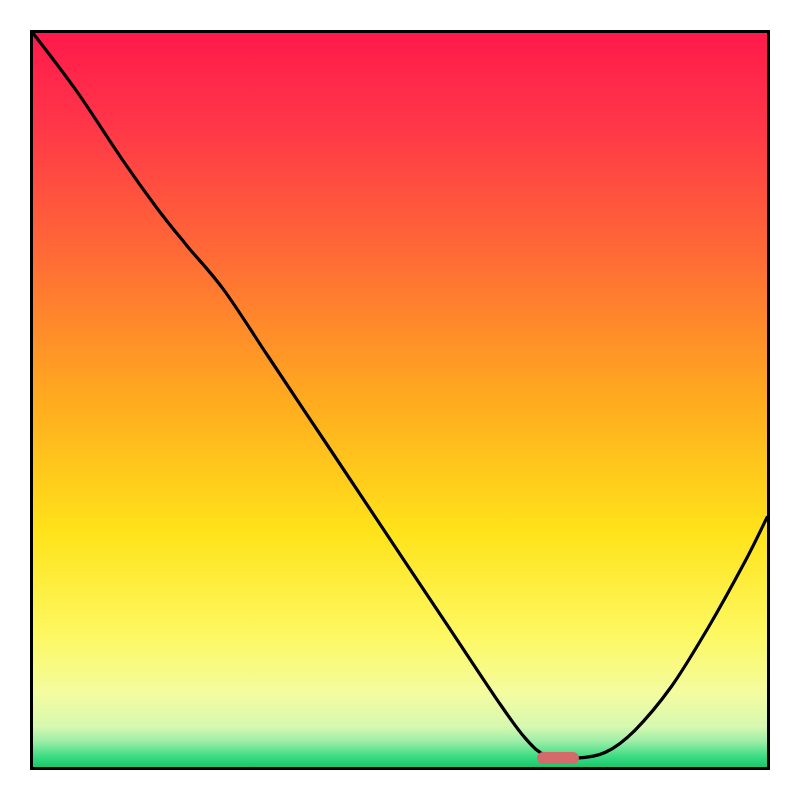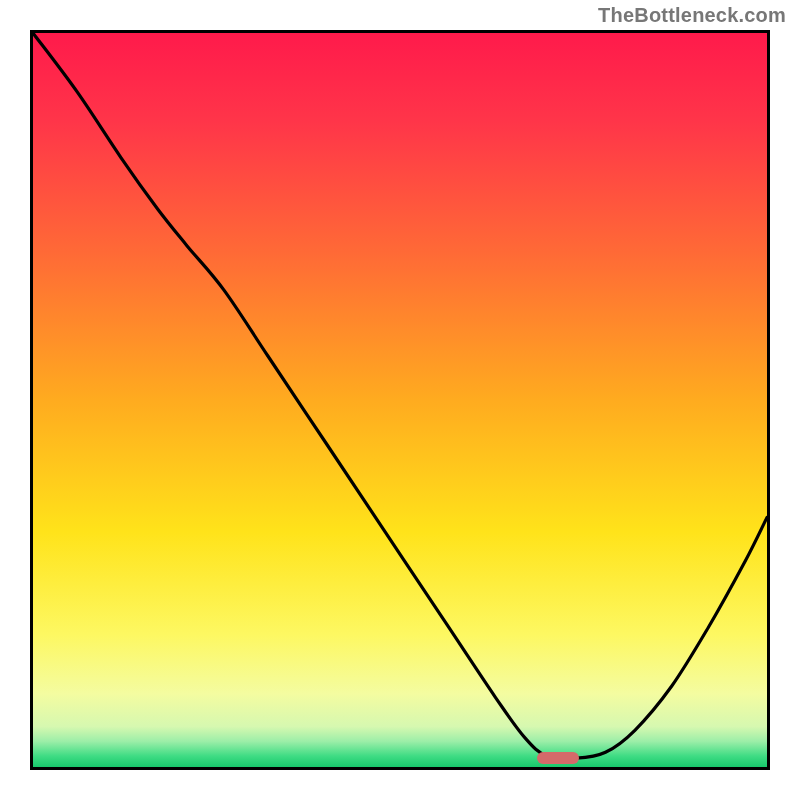--- a/index.html
+++ b/index.html
@@ -56,21 +56,20 @@
     height: 12px;
     border-radius: 6px;
     transform: translate(-50%, -50%);
   }
 </style>
 </head>
 <body>
 
 <div class="wrap">
 
-  <div class="watermark">TheBottleneck.com</div>
 
   <div class="plot-frame">
 
     <svg class="gradient" viewBox="0 0 734 734" preserveAspectRatio="none">
       <defs>
         <linearGradient id="bg" x1="0" y1="0" x2="0" y2="1">
             <stop offset="0%" stop-color="#ff1a4b"></stop>
             <stop offset="12%" stop-color="#ff3549"></stop>
             <stop offset="30%" stop-color="#ff6a36"></stop>
             <stop offset="50%" stop-color="#ffab1f"></stop>

